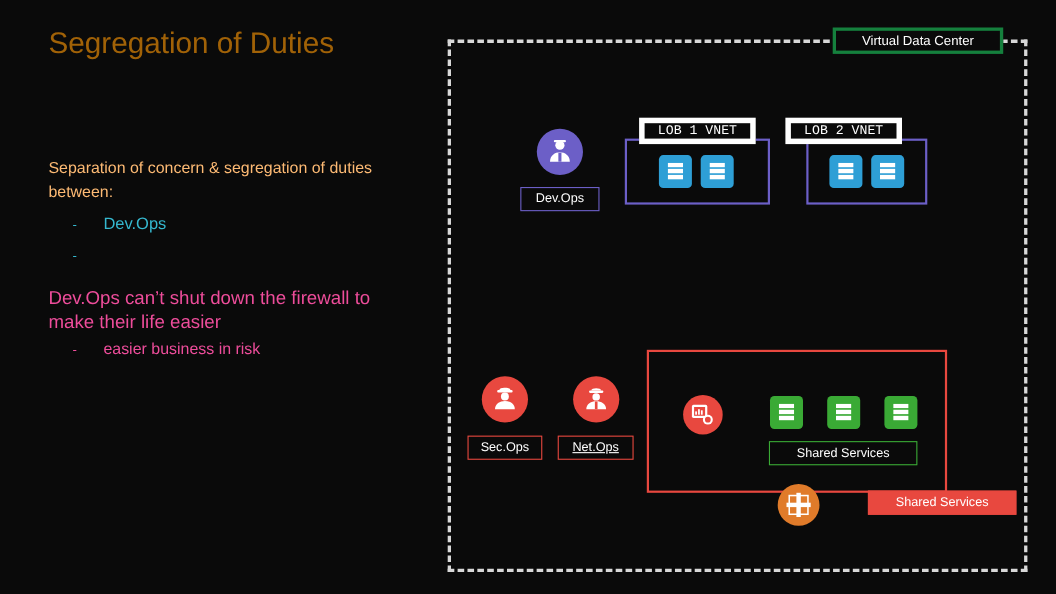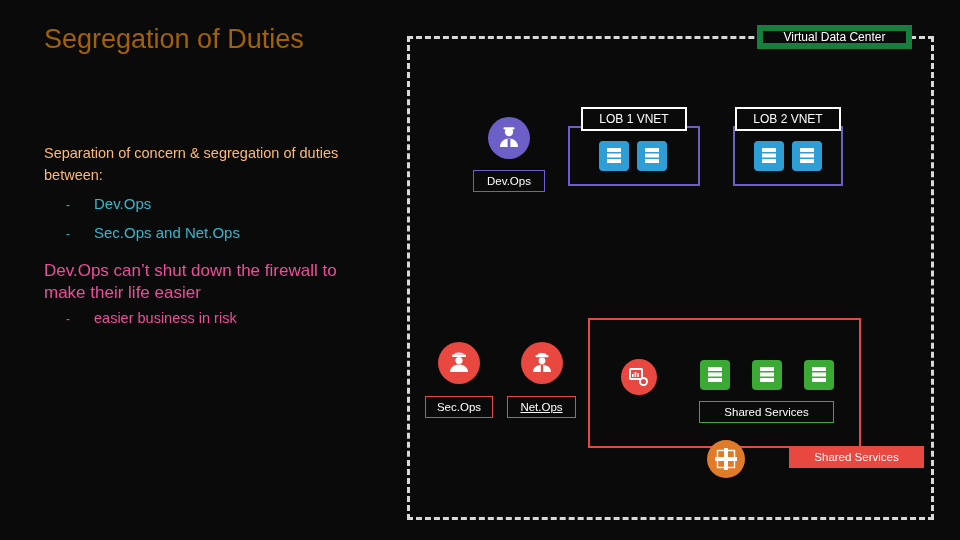--- a/index.html
+++ b/index.html
@@ -102,21 +102,21 @@
     height: 484px;
     border: 3px dashed #d8d8d8;
     box-sizing: border-box;
   }
   .vdc-label {
     position: absolute;
     left: 757px;
     top: 25px;
     width: 155px;
     height: 24px;
-    border: 6px solid #15803d;
+    border: 3px solid #15803d;
     background: #0a0a0a;
     color: #ffffff;
     font-size: 12px;
     display: flex;
     align-items: center;
     justify-content: center;
     box-sizing: border-box;
   }
 
   
@@ -125,31 +125,32 @@
     border: 2px solid #6c5fc7;
     box-sizing: border-box;
     background: transparent;
   }
   #lob1-box { left: 568px; top: 126px; width: 132px; height: 60px; }
   #lob2-box { left: 733px; top: 126px; width: 110px; height: 60px; }
 
   .lob-label {
     position: absolute;
     height: 24px;
-    border: 2px solid #ffffff;
+    border: 5px solid #ffffff;
     background: #0a0a0a;
     color: #ffffff;
     font-size: 12px;
     display: flex;
     align-items: center;
     justify-content: center;
     box-sizing: border-box;
+    font-family: Liberation Mono, monospace;
   }
   #lob1-label { left: 581px; top: 107px; width: 106px; }
-  #lob2-label { left: 735px; top: 107px; width: 106px; text-align: center; }
+  #lob2-label { left: 714px; top: 107px; width: 106px; text-align: center; }
 
   
   .srv {
     position: absolute;
     width: 30px;
     height: 30px;
     border-radius: 4px;
     background: #2e9fd6;
     display: flex;
     align-items: center;
@@ -229,21 +230,20 @@
 
   <div class="lead">Separation of concern &amp; segregation of duties between:</div>
 
   <div class="bullets">
     <div class="bullet">
       <span class="dash">-</span>
       <span>Dev.Ops</span>
     </div>
     <div class="bullet">
       <span class="dash">-</span>
-      <span>Sec.Ops and Net.Ops</span>
     </div>
   </div>
 
   <div class="para2">Dev.Ops can’t shut down the firewall to make their life easier</div>
 
   <div class="bullets2">
     <div class="bullet2">
       <span class="dash">-</span>
       <span>easier business in risk</span>
     </div>

